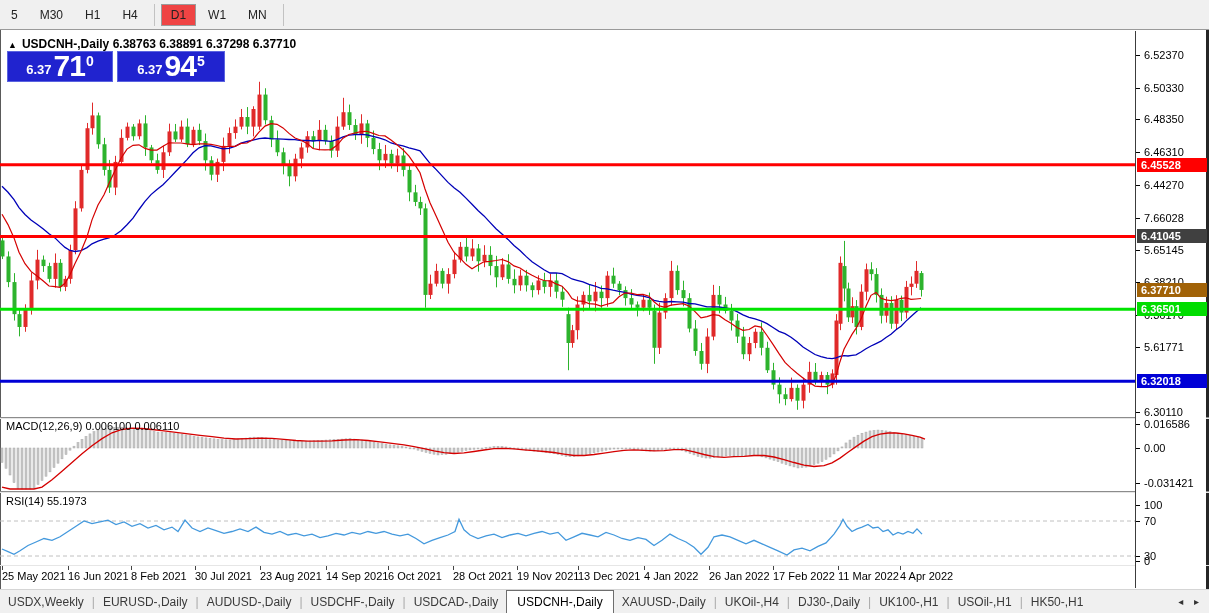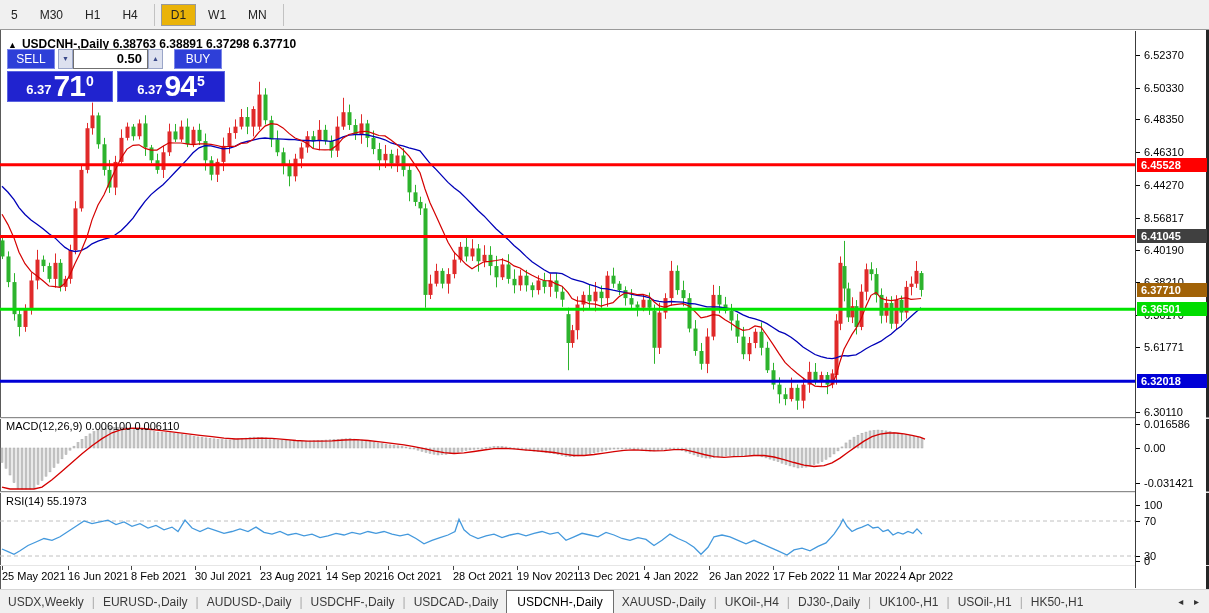--- a/index.html
+++ b/index.html
@@ -5,21 +5,21 @@
   * { margin:0; padding:0; box-sizing:border-box; }
   html,body { width:1209px; height:613px; background:#fff; overflow:hidden;
     font-family:"Liberation Sans", sans-serif; position:relative; }
   .abs { position:absolute; }
 
   
   #toolbar { left:0; top:0; width:1209px; height:30px; background:#f0f0f0;
     border-bottom:1px solid #9a9a9a; display:flex; align-items:center; }
   .tf-btn { font-size:12px; color:#222; padding:3px 9px; margin:0 1px; cursor:default;
     border:1px solid transparent; }
-  .tf-btn.active { background:#eab308; border:1px solid #9a9a9a; }
+  .tf-btn.active { background:#ef4444; border:1px solid #9a9a9a; }
   .tf-sep { width:1px; height:22px; background:#c2c2c2; margin:0 5px; }
 
   
   #win-left { left:0; top:30px; width:1px; height:559px; background:#5a5a5a; }
   #win-right { left:1206px; top:30px; width:3px; height:559px; background:#262626; }
 
   
   #chart-title { left:8px; top:37px; font-size:12px; font-weight:bold; color:#000; z-index:30; }
   #chart-title .tri { font-size:9px; margin-right:5px; }
 
@@ -83,29 +83,20 @@
   </div>
 
 <div id="win-left" class="abs"></div>
 <div id="win-right" class="abs"></div>
 
 <div id="chart-title" class="abs">
   <span class="tri">▲</span><span>USDCNH-,Daily</span>&nbsp;<span>6.38763 6.38891 6.37298 6.37710</span>
 </div>
 
 <div id="trade" class="abs">
-  <div id="trade-row1">
-    <div id="sell-btn" class="tr-btn">SELL</div>
-    <div id="vol-spin">
-      <div class="spin-btn">▼</div>
-      <div id="vol-field">0.50</div>
-      <div class="spin-btn">▲</div>
-    </div>
-    <div id="buy-btn" class="tr-btn">BUY</div>
-  </div>
   <div id="trade-row2">
     <div id="sell-box" class="px-box">
       <span class="px-small">6.37</span>
       <span class="px-big">71</span>
       <span class="px-sup">0</span>
     </div>
     <div id="buy-box" class="px-box">
       <span class="px-small">6.37</span>
       <span class="px-big">94</span>
       <span class="px-sup">5</span>
@@ -690,23 +681,23 @@
     <div class="ax-label" style="top: 18px;">6.52370</div>
     <div class="ax-tick" style="top: 24px;"></div>
     <div class="ax-label" style="top: 50.693px;">6.50330</div>
     <div class="ax-tick" style="top: 56.693px;"></div>
     <div class="ax-label" style="top: 82.4245px;">6.48350</div>
     <div class="ax-tick" style="top: 88.4245px;"></div>
     <div class="ax-label" style="top: 115.118px;">6.46310</div>
     <div class="ax-tick" style="top: 121.118px;"></div>
     <div class="ax-label" style="top: 147.811px;">6.44270</div>
     <div class="ax-tick" style="top: 153.811px;"></div>
-    <div class="ax-label" style="top: 180.504px;">8.56817</div>
+    <div class="ax-label" style="top: 180.504px;">7.66028</div>
     <div class="ax-tick" style="top: 186.504px;"></div>
-    <div class="ax-label" style="top: 213.197px;">6.40190</div>
+    <div class="ax-label" style="top: 213.197px;">5.65145</div>
     <div class="ax-tick" style="top: 219.197px;"></div>
     <div class="ax-label" style="top: 244.928px;">6.38210</div>
     <div class="ax-tick" style="top: 250.928px;"></div>
     <div class="ax-label" style="top: 277.621px;">6.36170</div>
     <div class="ax-tick" style="top: 283.621px;"></div>
     <div class="ax-label" style="top: 310.314px;">5.61771</div>
     <div class="ax-tick" style="top: 316.314px;"></div>
     <div class="ax-label" style="top: 374.739px;">6.30110</div>
     <div class="ax-tick" style="top: 380.739px;"></div>
     <div class="ax-label" style="top: 387px;">0.016586</div>

